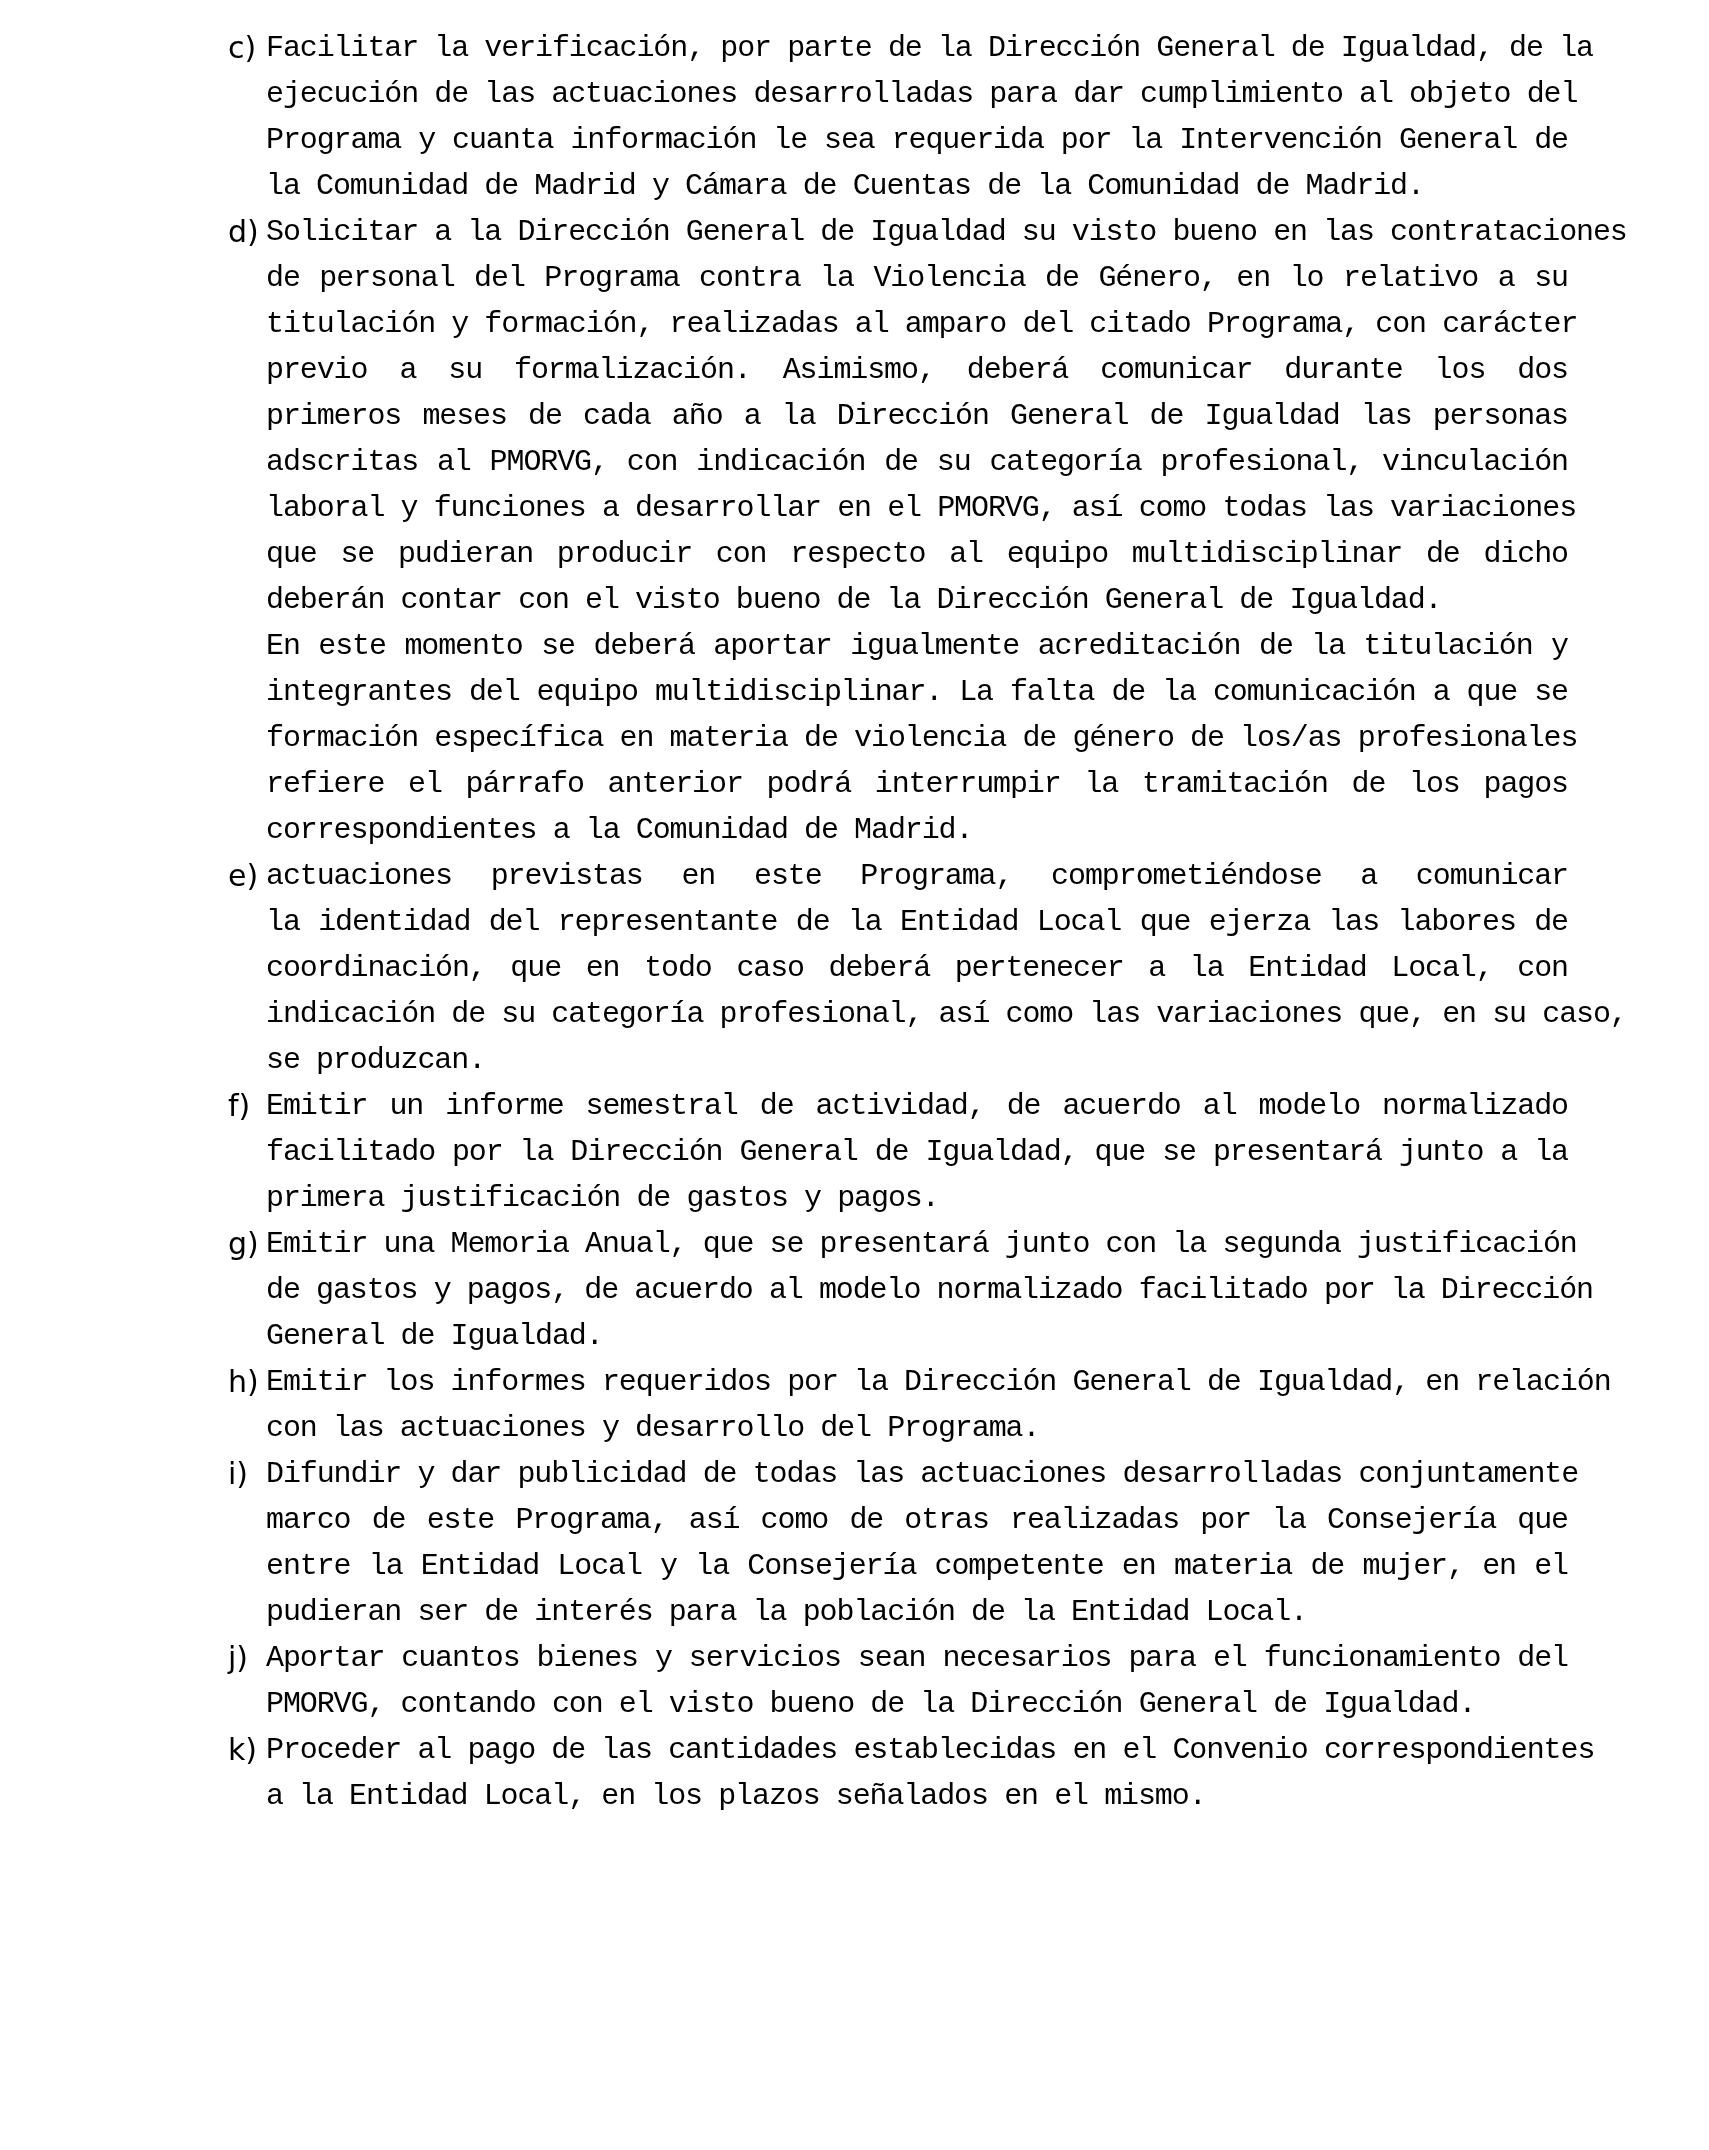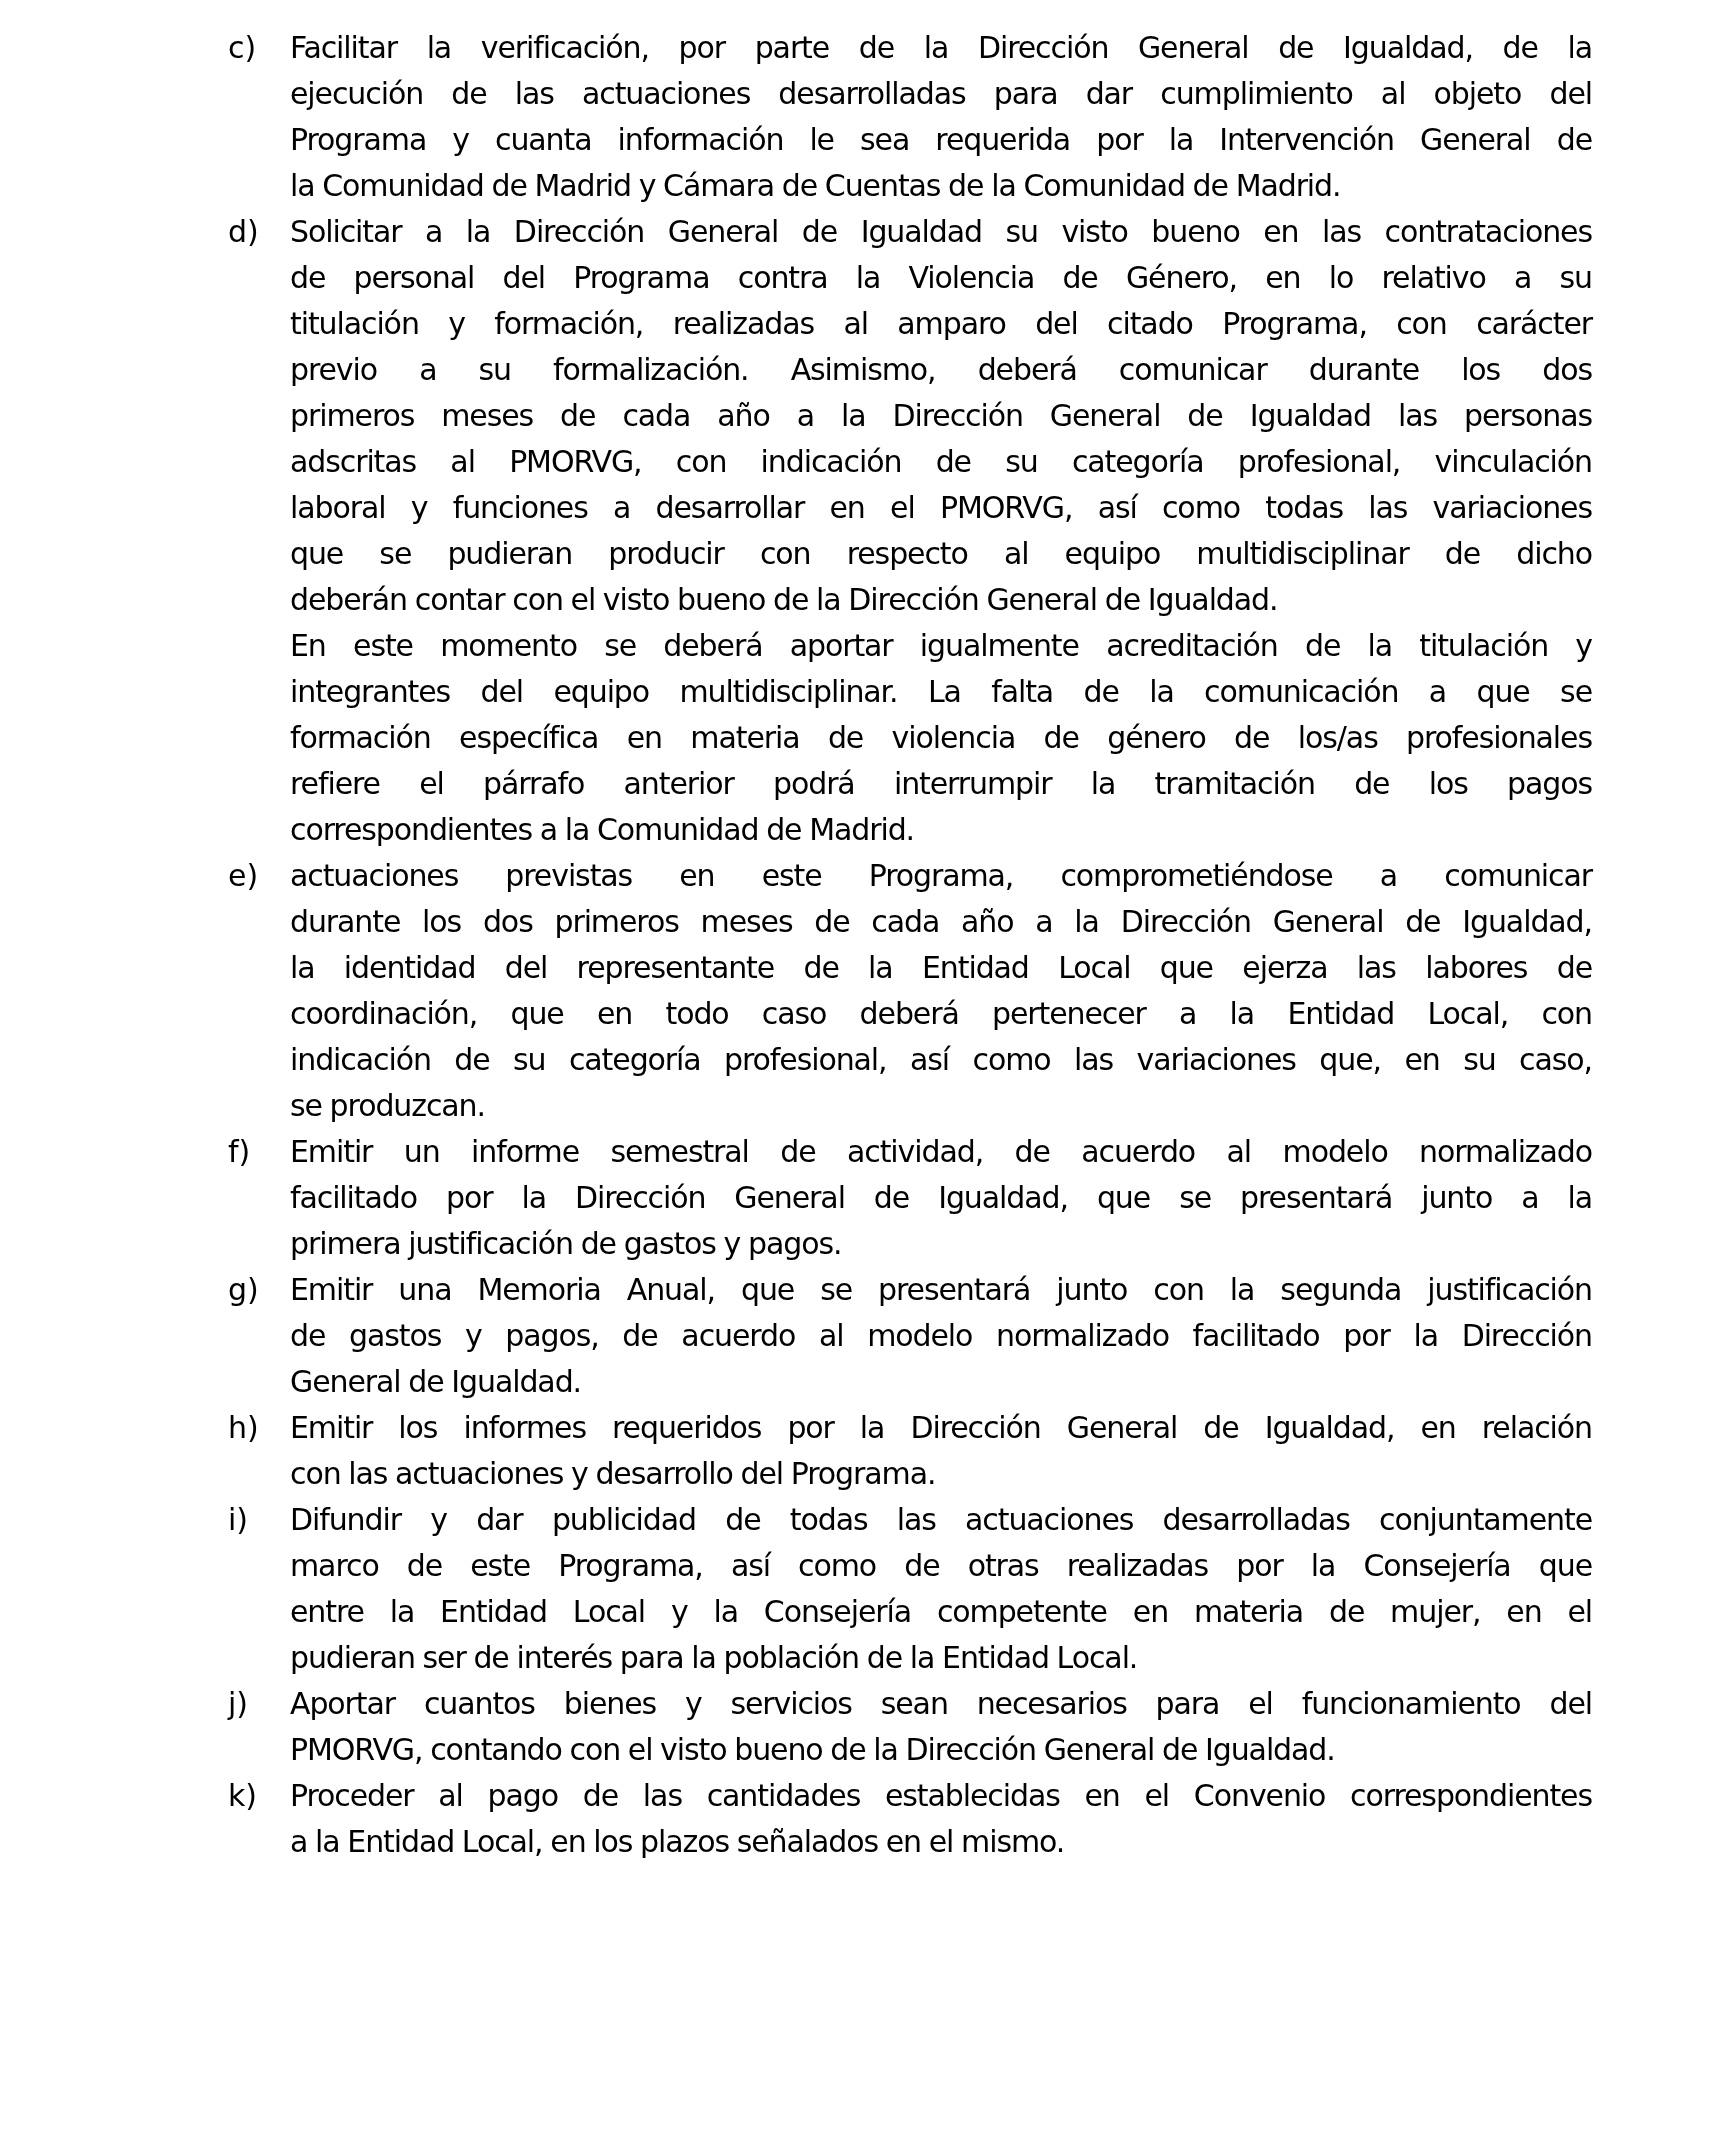--- a/index.html
+++ b/index.html
@@ -10,21 +10,21 @@
     font-family: "DejaVu Sans", sans-serif;
   }
   .list {
     position: absolute; left: 228px; top: 25px; width: 1360px;
   }
   .item { position: relative; }
   .label {
     position: absolute; left: 0; top: 0; height: 46px; line-height: 46px;
     font-size: 30px; white-space: nowrap;
   }
-  .body { margin-left: 62px; width: 1302px; }
+  .body { margin-left: 38px; width: 1302px; font-family: Liberation Mono, monospace; }
   .line {
     display: block; height: 46px; line-height: 46px;
     font-size: 30px; white-space: nowrap;
     text-align: justify; text-align-last: justify;
     letter-spacing: -1.1px; word-spacing: -0.7px;
     overflow: visible;
   }
   .line.last { text-align: center; text-align-last: left; }
 </style>
 </head>
@@ -57,21 +57,20 @@
           <span class="line">integrantes del equipo multidisciplinar. La falta de la comunicación a que se</span>
           <span class="line">formación específica en materia de violencia de género de los/as profesionales</span>
           <span class="line">refiere el párrafo anterior podrá interrumpir la tramitación de los pagos</span>
           <span class="line last">correspondientes a la Comunidad de Madrid.</span>
         </div>
       </div>
       <div class="item">
         <span class="label">e)</span>
         <div class="body">
           <span class="line">actuaciones previstas en este Programa, comprometiéndose a comunicar</span>
-          <span class="line">durante los dos primeros meses de cada año a la Dirección General de Igualdad,</span>
           <span class="line">la identidad del representante de la Entidad Local que ejerza las labores de</span>
           <span class="line">coordinación, que en todo caso deberá pertenecer a la Entidad Local, con</span>
           <span class="line">indicación de su categoría profesional, así como las variaciones que, en su caso,</span>
           <span class="line last">se produzcan.</span>
         </div>
       </div>
       <div class="item">
         <span class="label">f)</span>
         <div class="body">
           <span class="line">Emitir un informe semestral de actividad, de acuerdo al modelo normalizado</span>

